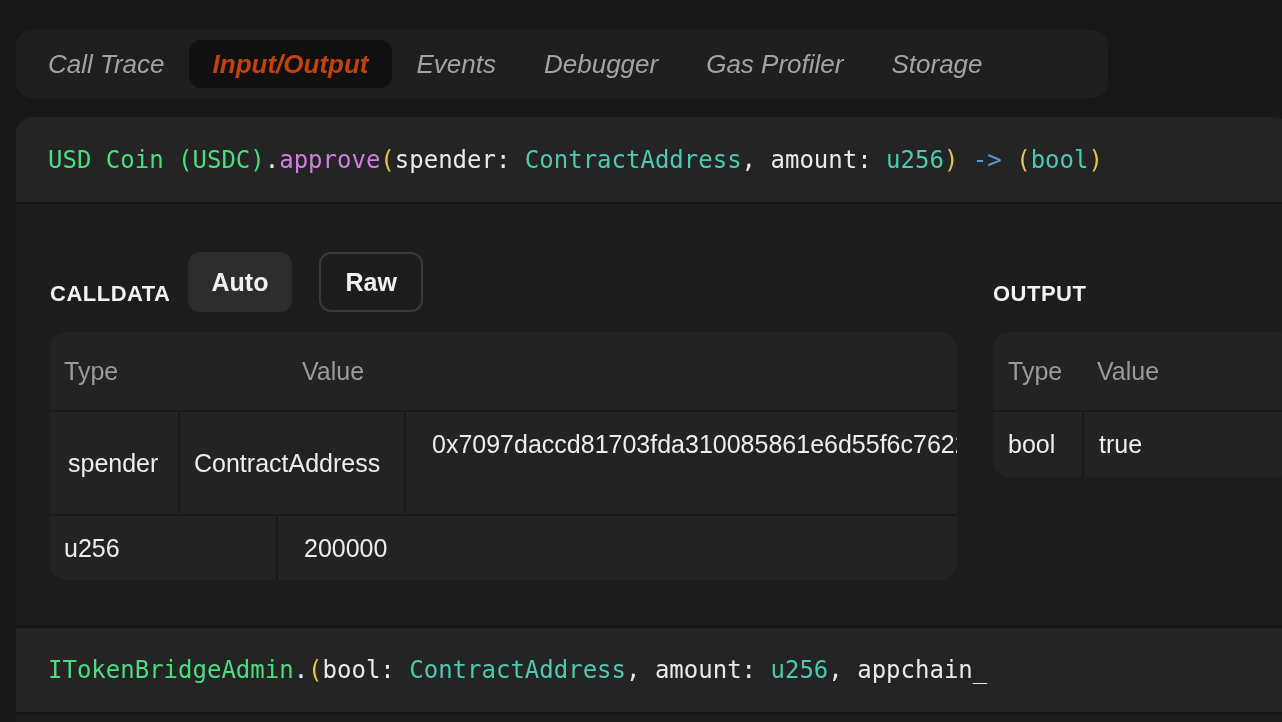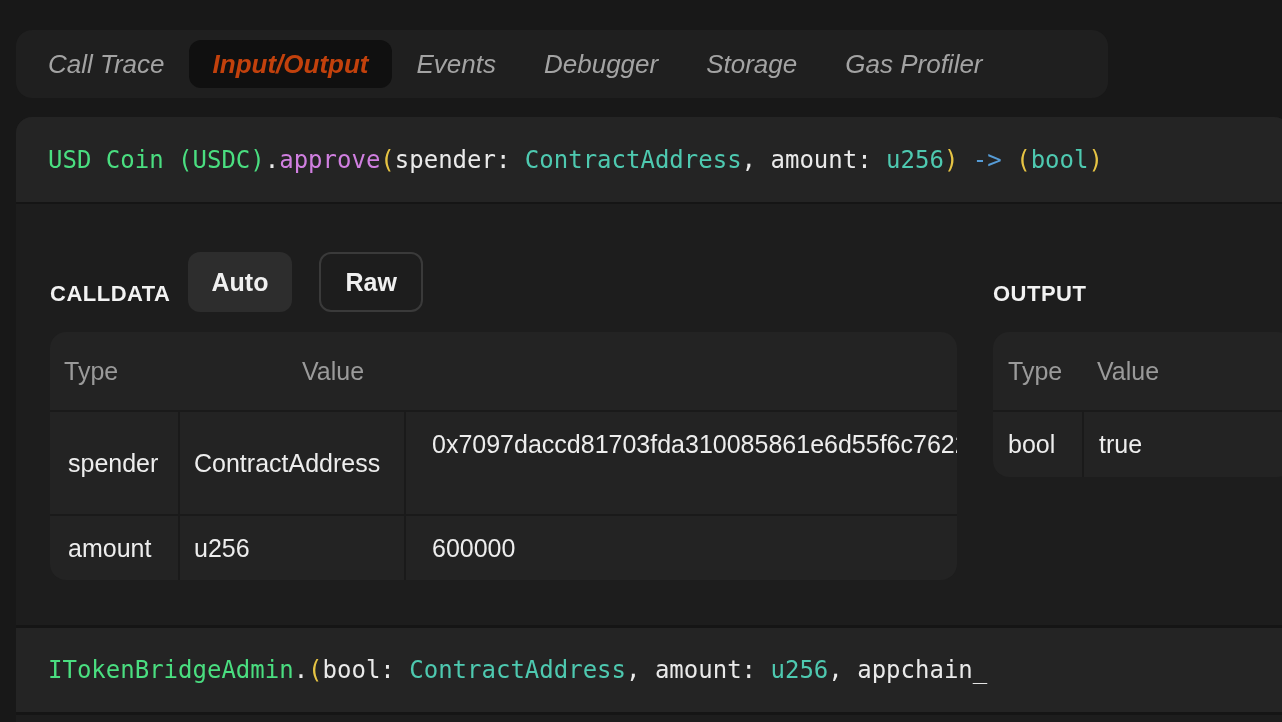--- a/index.html
+++ b/index.html
@@ -136,22 +136,22 @@
   .o-row   { height: 65px; }
 </style>
 </head>
 <body>
 
 <nav class="tabbar">
   <div class="tab">Call Trace</div>
   <div class="tab active">Input/Output</div>
   <div class="tab">Events</div>
   <div class="tab">Debugger</div>
+  <div class="tab">Gas Profiler</div>
   <div class="tab">Storage</div>
-  <div class="tab">Gas Profiler</div>
 </nav>
 
 <section class="card">
 
   <div class="band band1">
     <span class="tok-green">USD Coin (USDC)</span><span class="tok-plain">.</span><span class="tok-magenta">approve</span><span class="tok-yellow">(</span><span class="tok-plain">spender: </span><span class="tok-teal">ContractAddress</span><span class="tok-plain">, amount: </span><span class="tok-teal">u256</span><span class="tok-yellow">)</span><span class="tok-plain"> </span><span class="tok-blue">-&gt;</span><span class="tok-plain"> </span><span class="tok-yellow">(</span><span class="tok-teal">bool</span><span class="tok-yellow">)</span>
   </div>
 
   <div class="content">
 
@@ -166,23 +166,22 @@
         <div class="trow thead">
           <div class="c-type">Type</div>
           <div class="c-value">Value</div>
         </div>
         <div class="trow tbody-row row-tall">
           <div class="c-name">spender</div>
           <div class="c-type">ContractAddress</div>
           <div class="c-value">0x7097daccd81703fda310085861e6d55f6c7622</div>
         </div>
         <div class="trow tbody-row row-std">
-          <div class="c-name">amount</div>
           <div class="c-type">u256</div>
-          <div class="c-value">600000</div>
+          <div class="c-value">200000</div>
         </div>
       </div>
     </div>
 
     <div class="col-right">
       <div class="section-head">
         <span class="section-label">OUTPUT</span>
       </div>
 
       <div class="table">

